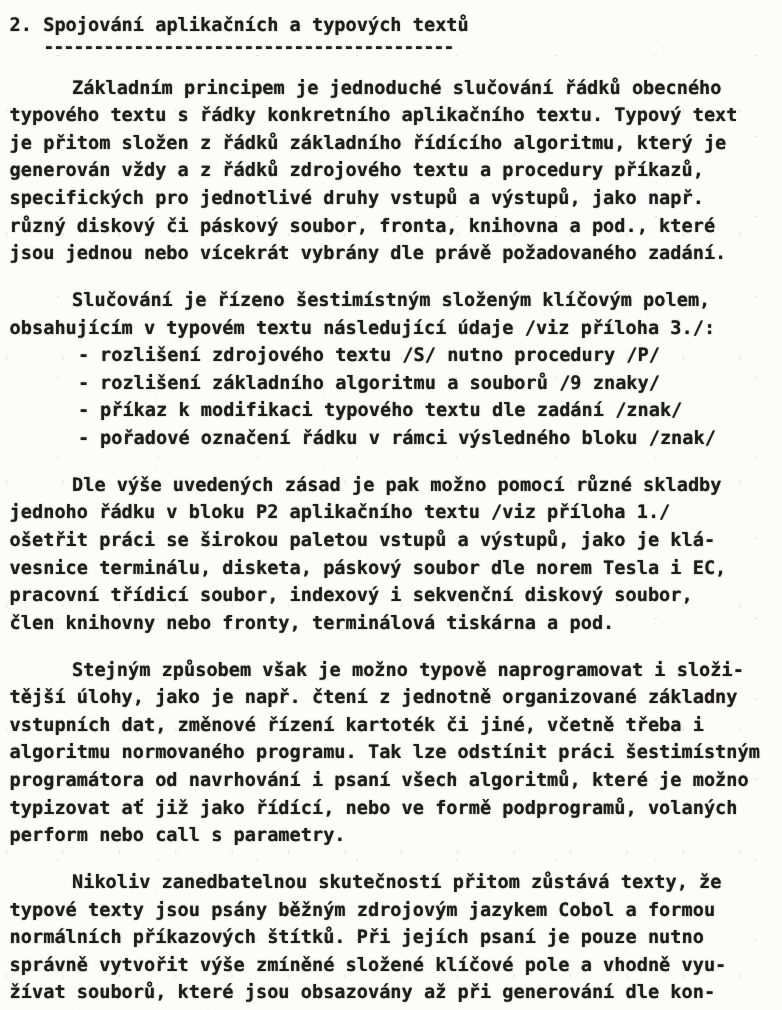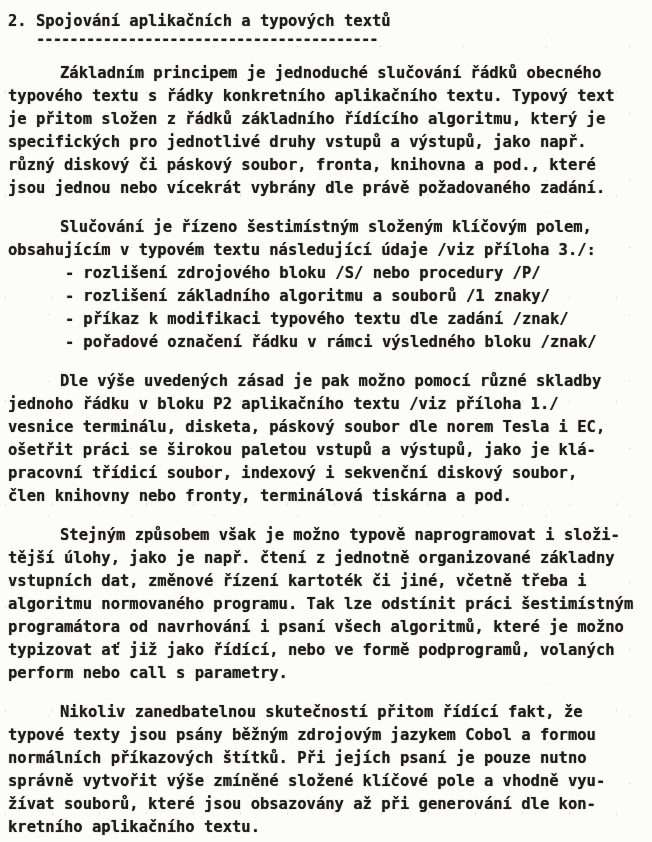--- a/index.html
+++ b/index.html
@@ -53,57 +53,58 @@
 
   <div class="heading">
     <div class="heading-line"><span>2.</span><span> </span><span>Spojování aplikačních a typových textů</span></div>
     <div class="heading-underline">-----------------------------------------</div>
   </div>
 
   <div class="para">
     <div class="line indent">Základním principem je jednoduché slučování řádků obecného</div>
     <div class="line">typového textu s řádky konkretního aplikačního textu. Typový text</div>
     <div class="line">je přitom složen z řádků základního řídícího algoritmu, který je</div>
+    <div class="line">generován vždy a z řádků zdrojového textu a procedury příkazů,</div>
     <div class="line">specifických pro jednotlivé druhy vstupů a výstupů, jako např.</div>
     <div class="line">různý diskový či páskový soubor, fronta, knihovna a pod., které</div>
     <div class="line">jsou jednou nebo vícekrát vybrány dle právě požadovaného zadání.</div>
   </div>
 
   <div class="para">
     <div class="line indent">Slučování je řízeno šestimístným složeným klíčovým polem,</div>
     <div class="line">obsahujícím v typovém textu následující údaje /viz příloha 3./:</div>
     <div class="bullet-list">
-      <div class="bullet-row"><span class="bullet-marker">-</span><span>rozlišení zdrojového bloku /S/ nebo procedury /P/</span></div>
-      <div class="bullet-row"><span class="bullet-marker">-</span><span>rozlišení základního algoritmu a souborů /1 znaky/</span></div>
+      <div class="bullet-row"><span class="bullet-marker">-</span><span>rozlišení zdrojového textu /S/ nutno procedury /P/</span></div>
+      <div class="bullet-row"><span class="bullet-marker">-</span><span>rozlišení základního algoritmu a souborů /9 znaky/</span></div>
       <div class="bullet-row"><span class="bullet-marker">-</span><span>příkaz k modifikaci typového textu dle zadání /znak/</span></div>
       <div class="bullet-row"><span class="bullet-marker">-</span><span>pořadové označení řádku v rámci výsledného bloku /znak/</span></div>
     </div>
   </div>
 
   <div class="para">
     <div class="line indent">Dle výše uvedených zásad je pak možno pomocí různé skladby</div>
     <div class="line">jednoho řádku v bloku P2 aplikačního textu /viz příloha 1./</div>
+    <div class="line">ošetřit práci se širokou paletou vstupů a výstupů, jako je klá-</div>
     <div class="line">vesnice terminálu, disketa, páskový soubor dle norem Tesla i EC,</div>
-    <div class="line">ošetřit práci se širokou paletou vstupů a výstupů, jako je klá-</div>
     <div class="line">pracovní třídicí soubor, indexový i sekvenční diskový soubor,</div>
     <div class="line">člen knihovny nebo fronty, terminálová tiskárna a pod.</div>
   </div>
 
   <div class="para">
     <div class="line indent">Stejným způsobem však je možno typově naprogramovat i složi-</div>
     <div class="line">tější úlohy, jako je např. čtení z jednotně organizované základny</div>
     <div class="line">vstupních dat, změnové řízení kartoték či jiné, včetně třeba i</div>
     <div class="line">algoritmu normovaného programu. Tak lze odstínit práci šestimístným</div>
     <div class="line">programátora od navrhování i psaní všech algoritmů, které je možno</div>
     <div class="line">typizovat ať již jako řídící, nebo ve formě podprogramů, volaných</div>
     <div class="line">perform nebo call s parametry.</div>
   </div>
 
   <div class="para">
-    <div class="line indent">Nikoliv zanedbatelnou skutečností přitom řídící fakt, že</div>
+    <div class="line indent">Nikoliv zanedbatelnou skutečností přitom zůstává texty, že</div>
     <div class="line">typové texty jsou psány běžným zdrojovým jazykem Cobol a formou</div>
     <div class="line">normálních příkazových štítků. Při jejích psaní je pouze nutno</div>
     <div class="line">správně vytvořit výše zmíněné složené klíčové pole a vhodně vyu-</div>
     <div class="line">žívat souborů, které jsou obsazovány až při generování dle kon-</div>
     <div class="line">kretního aplikačního textu.</div>
   </div>
 
 </div>
 
 </body></html>

